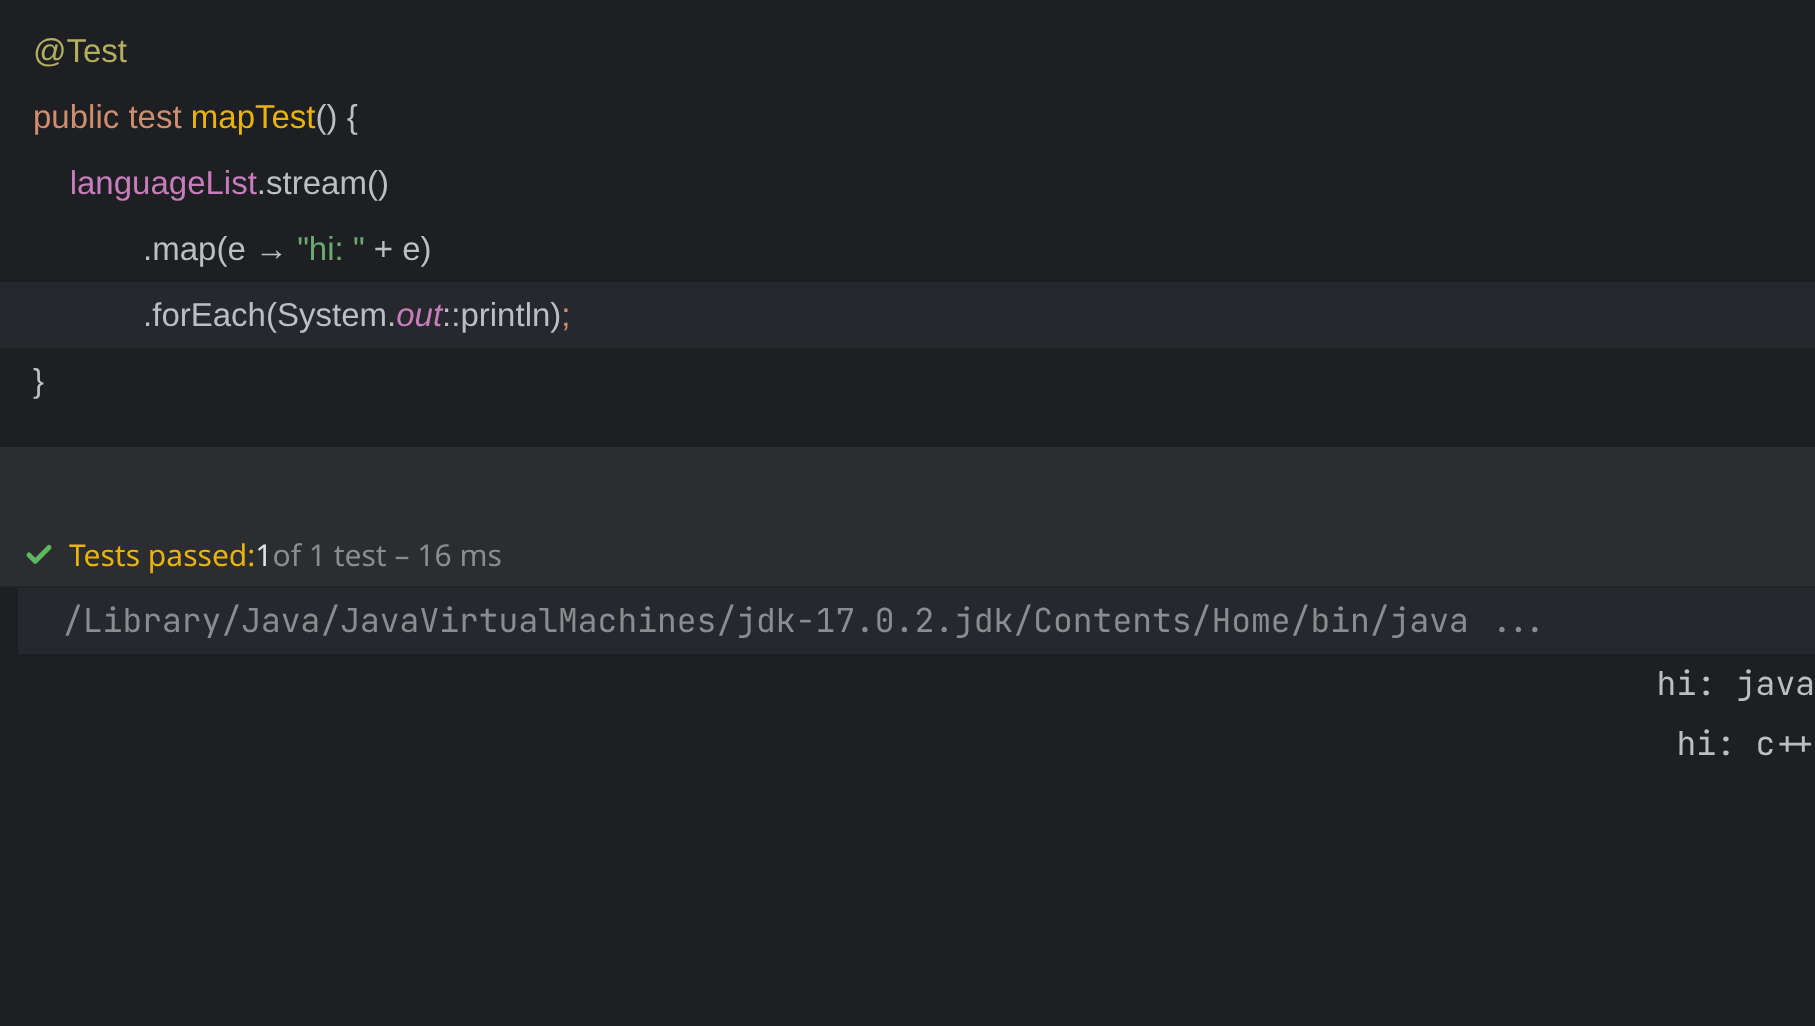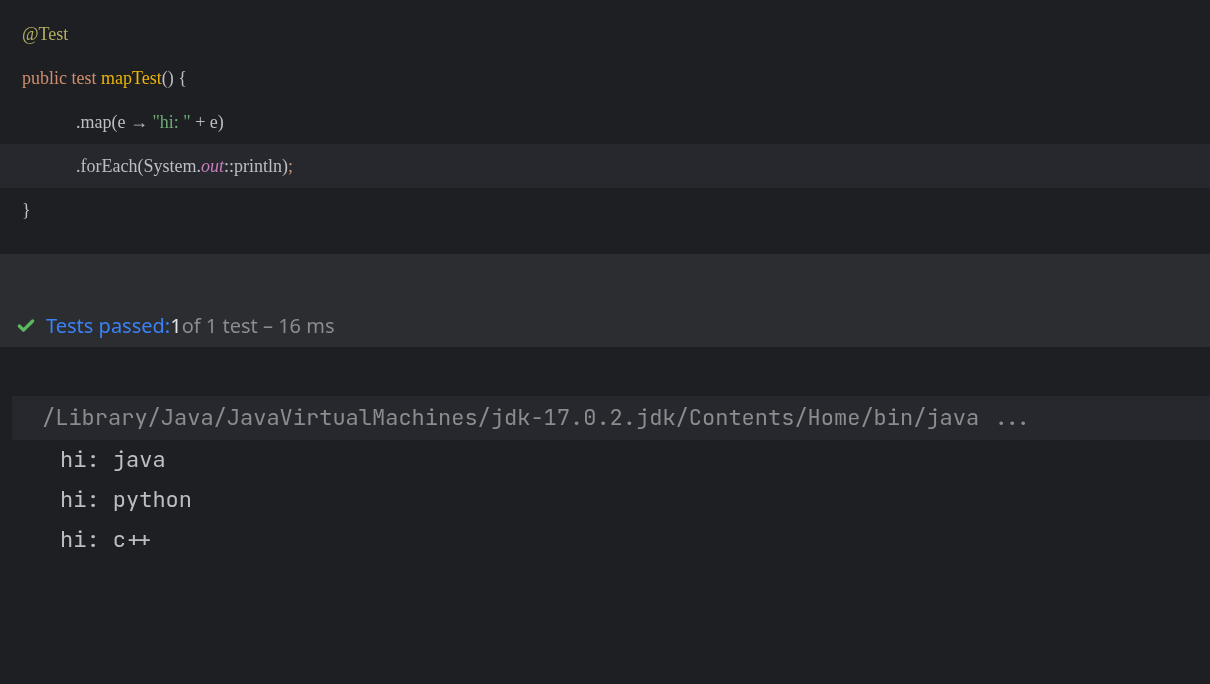--- a/index.html
+++ b/index.html
@@ -8,26 +8,26 @@
     height: 684px;
     background: #1e1f22;
     font-family: "JetBrains Mono", "Menlo", "Consolas", monospace;
     overflow: hidden;
   }
   .editor {
     background: #1e1f22;
     padding: 12px 0 22px 0;
   }
   .code-line {
-    font-size: 18px;
+    font-size: 22px;
     line-height: 44px;
     white-space: pre;
     padding-left: 22px;
     color: #bcbec4;
-    font-family: Liberation Serif, serif;
+    font-family: Liberation Sans, sans-serif;
   }
   .hl-current {
     background: #26282e;
   }
   .tok-annotation { color: #b3ae60; }
   .tok-keyword    { color: #cf8e6d; margin-top: 32px; }
   .tok-method     { color: #bcbec4; }
   .tok-methoddecl { color: #eab308; }
   .tok-ident      { color: #bcbec4; }
   .tok-field      { color: #c77dbb; }
@@ -55,71 +55,71 @@
     font-size: 20px;
     color: #8a8c8f;
     border-bottom: 1px solid #1e1f22;
   }
   .check-icon {
     width: 20px;
     height: 20px;
     margin-right: 10px;
     flex-shrink: 0;
   }
-  .tests-passed-label { color: #3b82f6; }
+  .tests-passed-label { color: #eab308; }
   .tests-passed-count { color: #dfe1e5; }
   .tests-rest { color: #8a8c8f; }
 
   .console {
     background: #1e1f22;
     font-family: "JetBrains Mono", "Menlo", "Consolas", monospace;
     font-size: 22px;
     line-height: 40px;
     color: #bcbec4;
-    margin-top: 48px;
   }
   .console-cmd {
     background: #26282e;
     color: #8a8c8f;
     padding: 0 0 0 30px;
     white-space: pre;
     overflow: hidden;
     line-height: 44px;
     margin-left: 12px;
   }
   .console-pad {
     padding-left: 30px;
   }
   .console-line {
     white-space: pre;
     padding-left: 30px;
+    text-align: right;
   }
 </style>
 </head>
 <body>
 
 <div class="editor">
   <div class="code-line"><span class="tok-annotation">@Test</span></div>
   <div class="code-line"><span class="tok-keyword">public</span> <span class="tok-keyword">test</span> <span class="tok-methoddecl">mapTest</span><span class="tok-paren">()</span><span class="tok-punc"> {</span></div>
+  <div class="code-line"><span>    </span><span class="tok-field">languageList</span><span class="tok-punc">.</span><span class="tok-method">stream</span><span class="tok-paren">()</span></div>
   <div class="code-line"><span>            </span><span class="tok-punc">.</span><span class="tok-method">map</span><span class="tok-paren">(</span><span class="tok-ident">e</span><span class="tok-arrow"> → </span><span class="tok-string">"hi: "</span><span class="tok-operator"> + </span><span class="tok-ident">e</span><span class="tok-paren">)</span></div>
   <div class="code-line hl-current"><span>            </span><span class="tok-punc">.</span><span class="tok-method">forEach</span><span class="tok-paren">(</span><span class="tok-ident">System</span><span class="tok-punc">.</span><span class="tok-static">out</span><span class="tok-methodref">::</span><span class="tok-method">println</span><span class="tok-paren">)</span><span class="tok-semicolon">;</span></div>
   <div class="code-line"><span class="tok-punc">}</span></div>
 </div>
 
 <div class="gap"></div>
 
 <div class="test-bar">
   <svg class="check-icon" viewBox="0 0 24 24">
     <path d="M4 12 L9 17 L20 6" stroke="#5bb85f" stroke-width="4" fill="none" stroke-linecap="round" stroke-linejoin="round"></path>
   </svg>
   <span class="tests-passed-label">Tests passed: </span>
     <span class="tests-passed-count">1</span>
     <span class="tests-rest"> of 1 test – 16 ms</span>
 </div>
 
 <div class="console">
   <div class="console-cmd">/Library/Java/JavaVirtualMachines/jdk-17.0.2.jdk/Contents/Home/bin/java ...</div>
   <div id="console-lines" class="console-pad">
       <div class="console-line">hi: java</div>
-      <div class="console-line">hi: python</div>
       <div class="console-line">hi: c++</div>
     </div>
 </div>
 
 </body></html>

